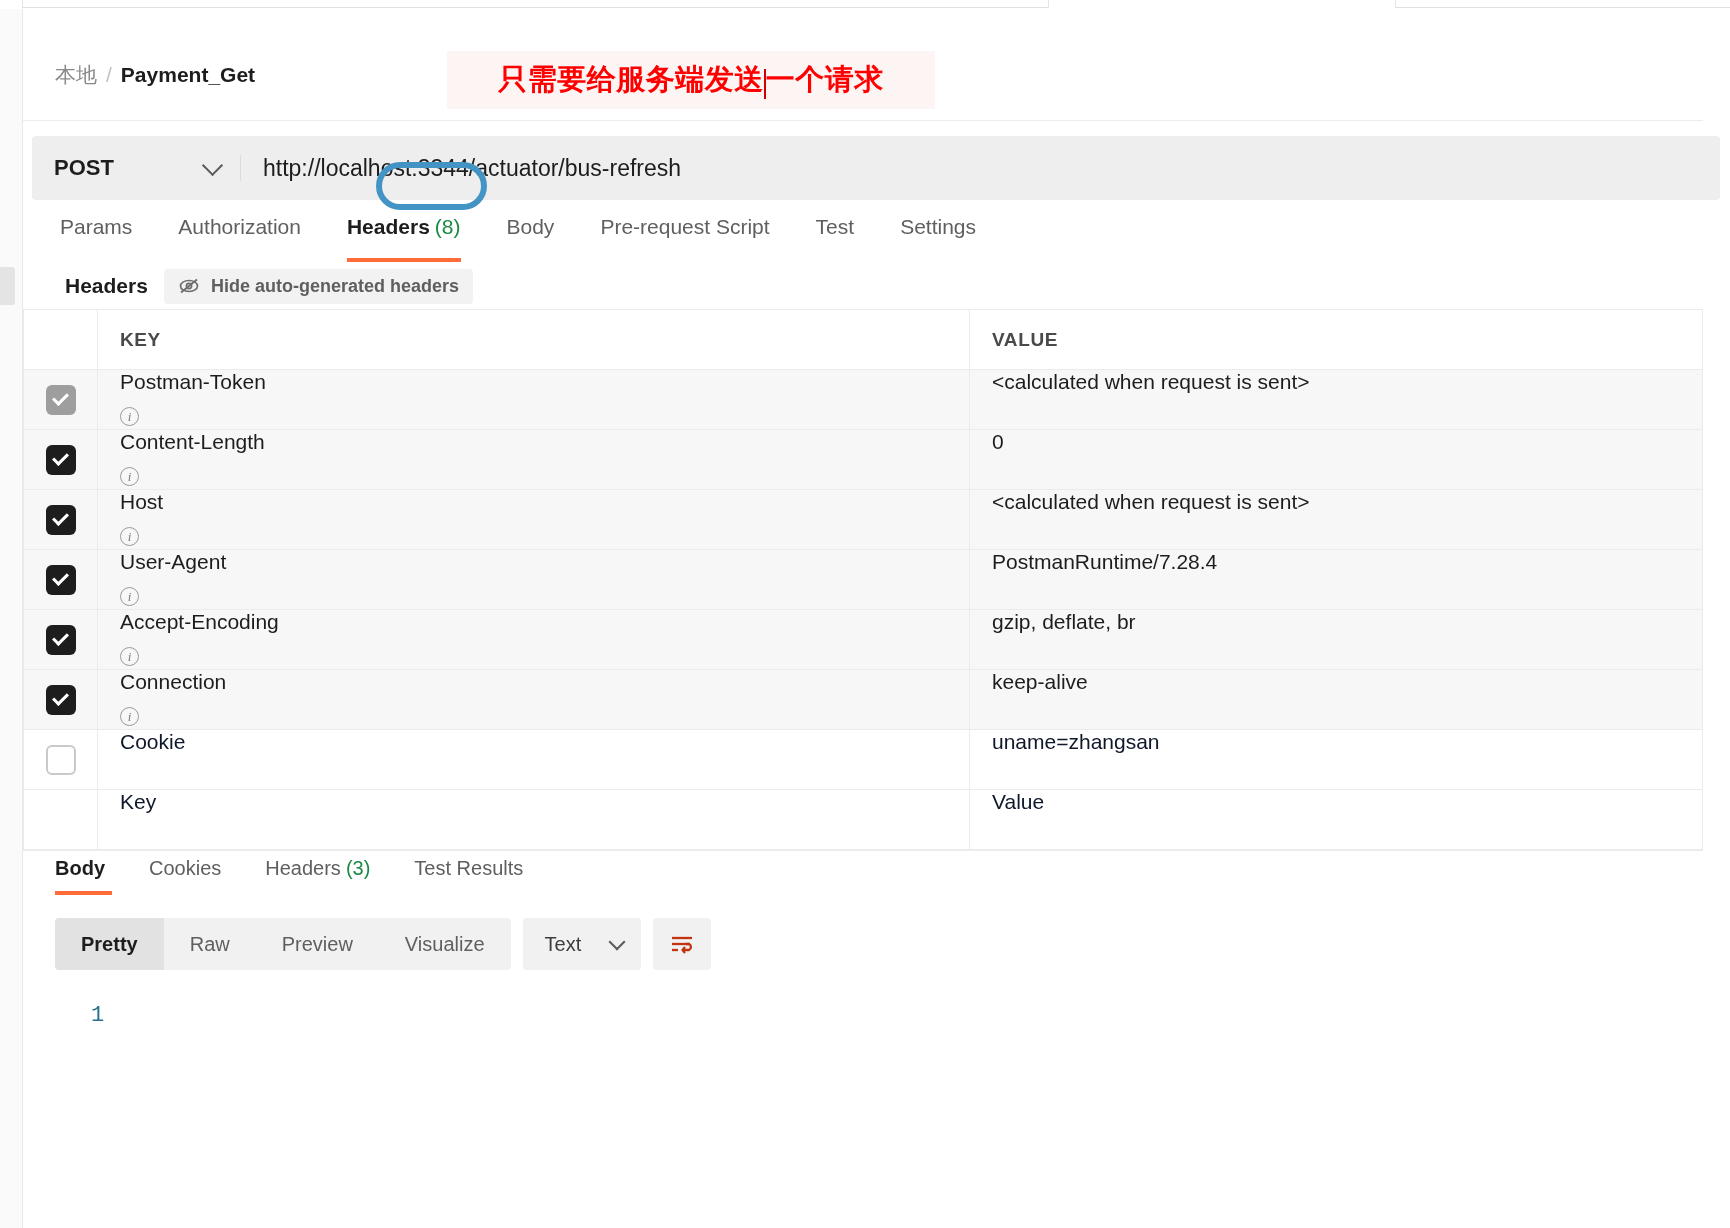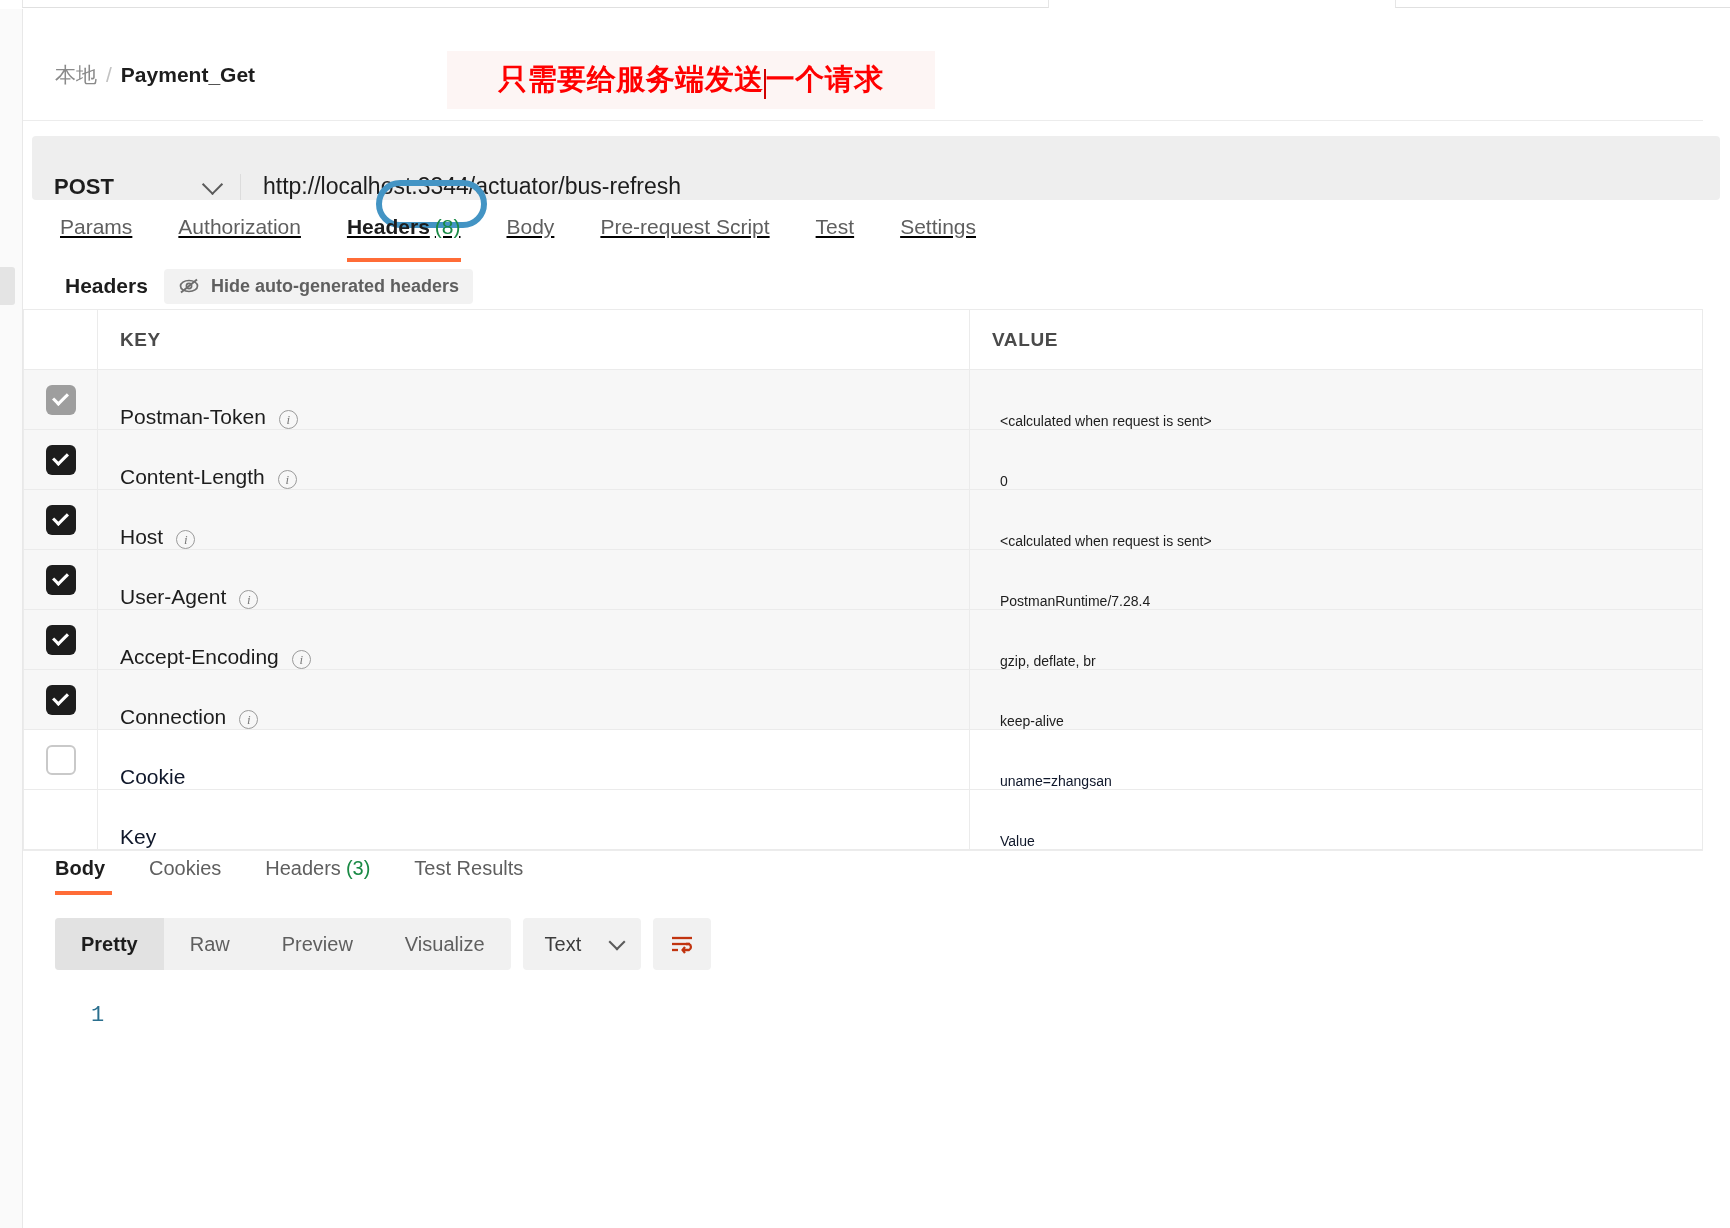--- a/index.html
+++ b/index.html
@@ -37,33 +37,33 @@
   #annotation { position: absolute; left: 424px; top: 24px; width: 488px; height: 58px;
       background: #fdf5f4; display: flex; align-items: center; justify-content: center; }
   #annotation span { color: #ff0000; font-size: 29px; font-weight: bold; letter-spacing: 0.5px;
       font-family: "DejaVu Sans", "Liberation Sans", sans-serif; white-space: nowrap; }
   #annotation .caret { display: inline-block; width: 2px; height: 30px; background: #d10000;
       vertical-align: middle; margin: 0 0px; position: relative; top: 3px; }
 
   
   #urlbar-wrap { position: relative; height: 94px; }
   #urlbar { position: absolute; left: 9px; top: 15px; width: 1688px; height: 64px;
-      background: #eeeeee; border-radius: 4px; display: flex; align-items: flex-end; }
+      background: #eeeeee; border-radius: 4px; display: flex; align-items: center; }
   #method-select { width: 209px; display: flex; align-items: center; justify-content: space-between;
       padding: 0 20px 0 22px; border-right: 1px solid #dcdcdc; cursor: pointer; }
   #method-label { font-size: 22px; color: #1d1d1d; font-weight: bold; }
   .chev { width: 15px; height: 15px; border-right: 2.4px solid #5a5a5a; border-bottom: 2.4px solid #5a5a5a;
       transform: rotate(45deg); margin-top: -6px; }
   #url-input-area { flex: 1; display: flex; align-items: center; padding-left: 22px; position: relative; }
   #url-text { font-size: 23px; color: #1d1d1d; white-space: nowrap; }
   #url-circle { position: absolute; left: 135px; top: 7px; width: 111px; height: 48px;
       border: 6px solid #4394c4; border-radius: 26px; pointer-events: none; }
 
   
-  #req-tabs { position: relative; height: 48px; padding-left: 30px; display: flex; align-items: flex-start; gap: 0; text-decoration: underline; }
+  #req-tabs { position: relative; height: 48px; padding-left: 30px; display: flex; align-items: flex-start; gap: 0; }
   .rtab { font-size: 21px; color: #5f5f5f; padding: 0 23px; position: relative; cursor: pointer; white-space: nowrap; }
   .rtab:first-child { padding-left: 7px; }
   .rtab.active { color: #1d1d1d; font-weight: bold; }
   .rtab .count { color: #1a8a45; font-weight: normal; margin-left: 5px; }
   .rtab.active .underline { position: absolute; left: 23px; right: 23px; top: 43px; height: 4px; background: #ff6c37; }
 
   
   #hdr-subbar { position: relative; height: 46px; display: flex; align-items: center;
       padding-left: 42px; gap: 16px; }
   #hdr-subbar .sub-title { font-size: 21px; color: #1d1d1d; font-weight: bold; }
@@ -74,23 +74,23 @@
   
   #hdr-table { width: 100%; border-collapse: collapse; table-layout: fixed; }
   #hdr-table colgroup .c-chk { width: 74px; }
   #hdr-table colgroup .c-key { width: 872px; }
   #hdr-table th, #hdr-table td { border: 1px solid #ebebeb; height: 60px; padding: 0; }
   #hdr-table th { background: #fff; }
   #hdr-table th.k, #hdr-table th.v { text-align: left; padding-left: 22px;
       font-size: 19px; color: #4a4a4a; letter-spacing: 0.6px; font-weight: bold; }
   #hdr-table tr.auto td { background: #f7f7f7; }
   #hdr-table tr.plain td { background: #ffffff; }
-  .cell-key, .cell-val { display: flex; align-items: flex-end; padding-left: 22px; height: 100%; gap: 13px; }
+  .cell-key, .cell-val { display: flex; align-items: flex-start; padding-left: 22px; height: 100%; gap: 13px; flex-direction: column; }
   .cell-key .ktext { font-size: 21px; color: #1d1d1d; white-space: nowrap; }
-  .cell-val .vtext { font-size: 14px; color: #1d1d1d; white-space: nowrap; margin-left: 8px; }
+  .cell-val .vtext { font-size: 21px; color: #1d1d1d; white-space: nowrap; }
   .cell-key.ph .ktext, .cell-val.ph .vtext { color: #0f172a; }
   .chk-cell { display: flex; align-items: center; justify-content: center; height: 100%; }
   .cb { width: 30px; height: 30px; border-radius: 6px; display: flex; align-items: center;
       justify-content: center; cursor: pointer; }
   .cb.on { background: #1d1d1d; }
   .cb.dim { background: #9e9e9e; }
   .cb.off { background: #fff; border: 2px solid #c9c9c9; }
   .cb .tick { width: 15px; height: 9px; border-left: 3.2px solid #fff; border-bottom: 3.2px solid #fff;
       transform: rotate(-45deg); margin-top: -4px; }
   .info-i { width: 19px; height: 19px; border-radius: 50%; border: 1.6px solid #9a9a9a; color: #7a7a7a;

